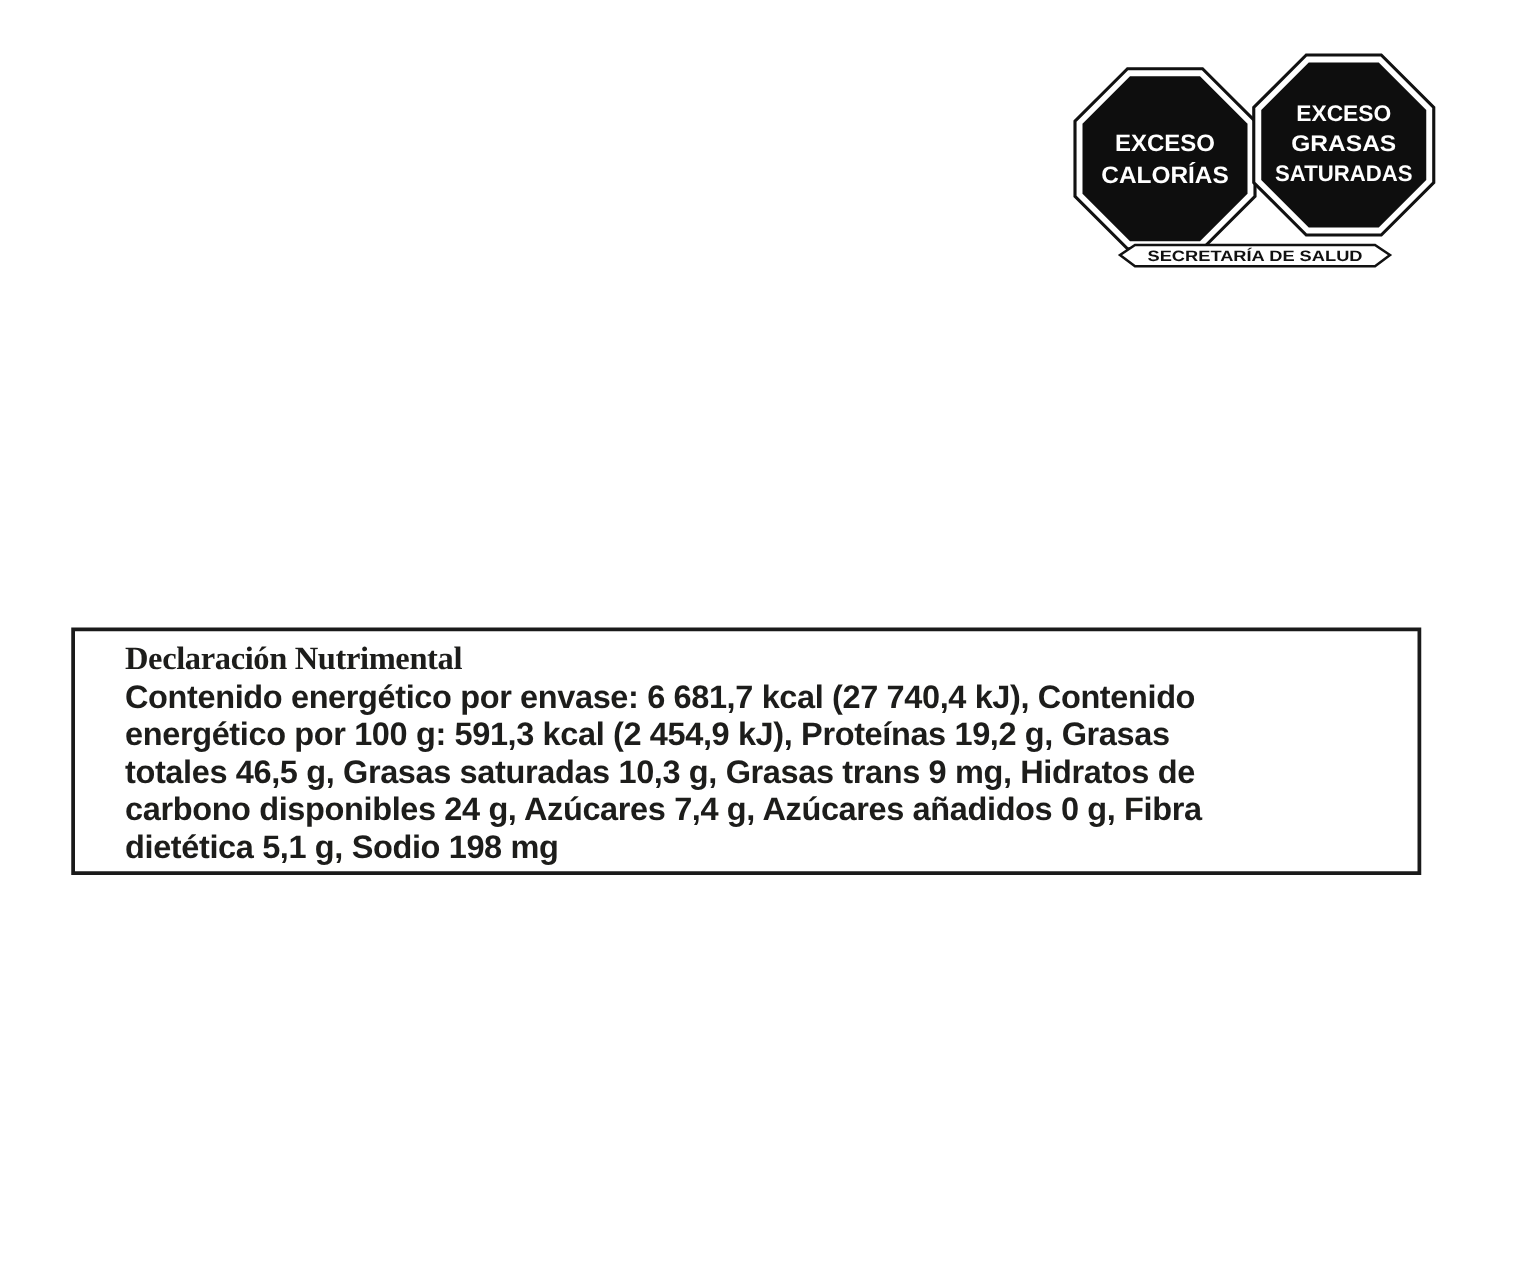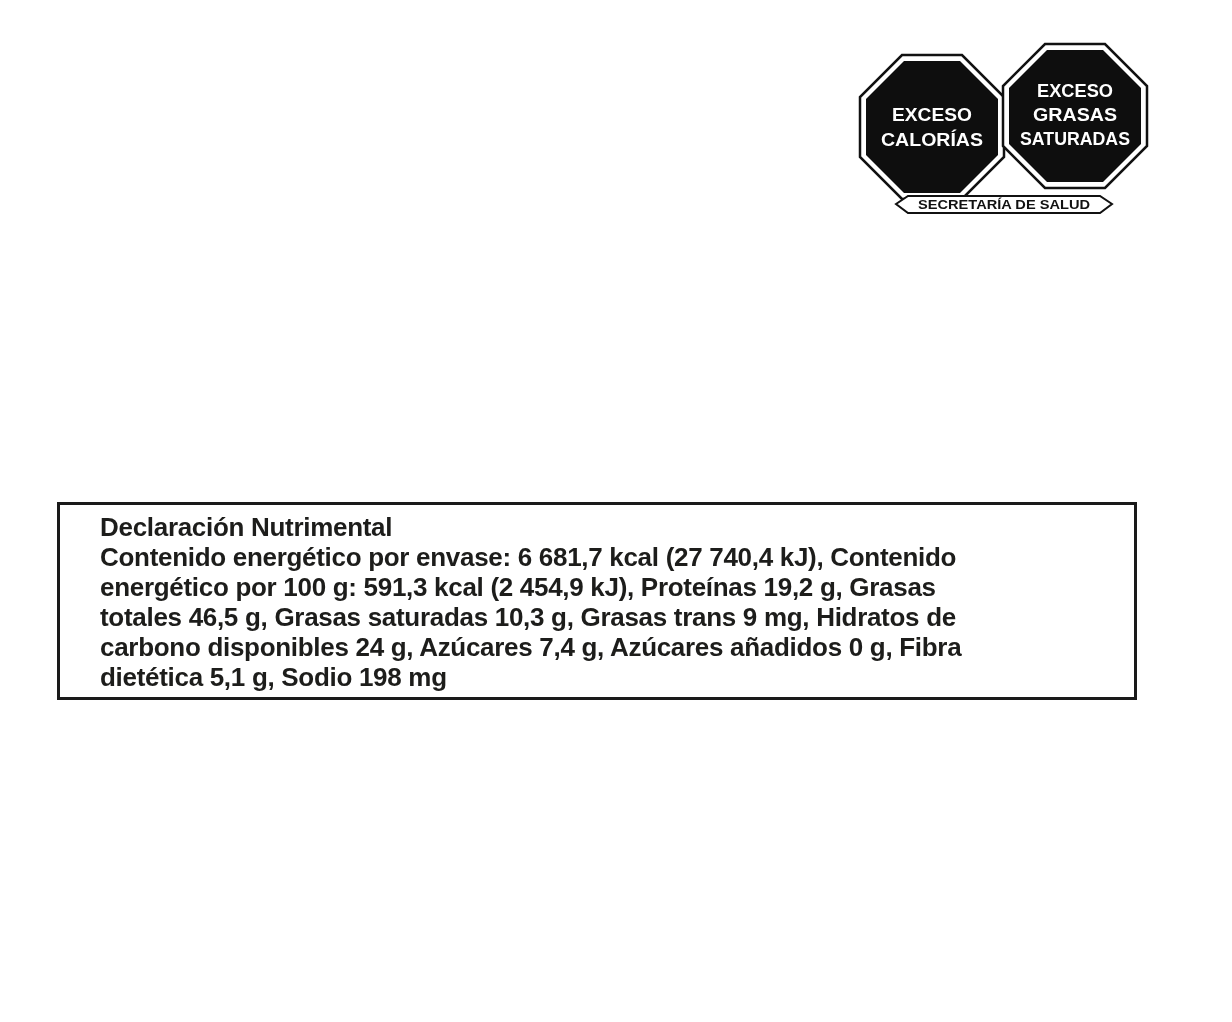--- a/index.html
+++ b/index.html
@@ -41,21 +41,21 @@
     overflow: hidden;
   }
   .decl-title,
   .decl-text {
     font-size: 26px;
     line-height: 30px;
     color: #1d1d1b;
     letter-spacing: -0.3px;
     white-space: nowrap;
   }
-  .decl-title { font-weight: bold; }
+  .decl-title { font-weight: bold; font-family: Liberation Serif, serif; }
   .decl-text .seg { font-weight: bold; }
   .decl-text .seg.bold { font-weight: bold; }
 </style>
 </head>
 <body>
 
 <div class="stage">
 
   <svg class="seals" width="296" height="180" viewBox="0 0 296 180" xmlns="http://www.w3.org/2000/svg">
 

